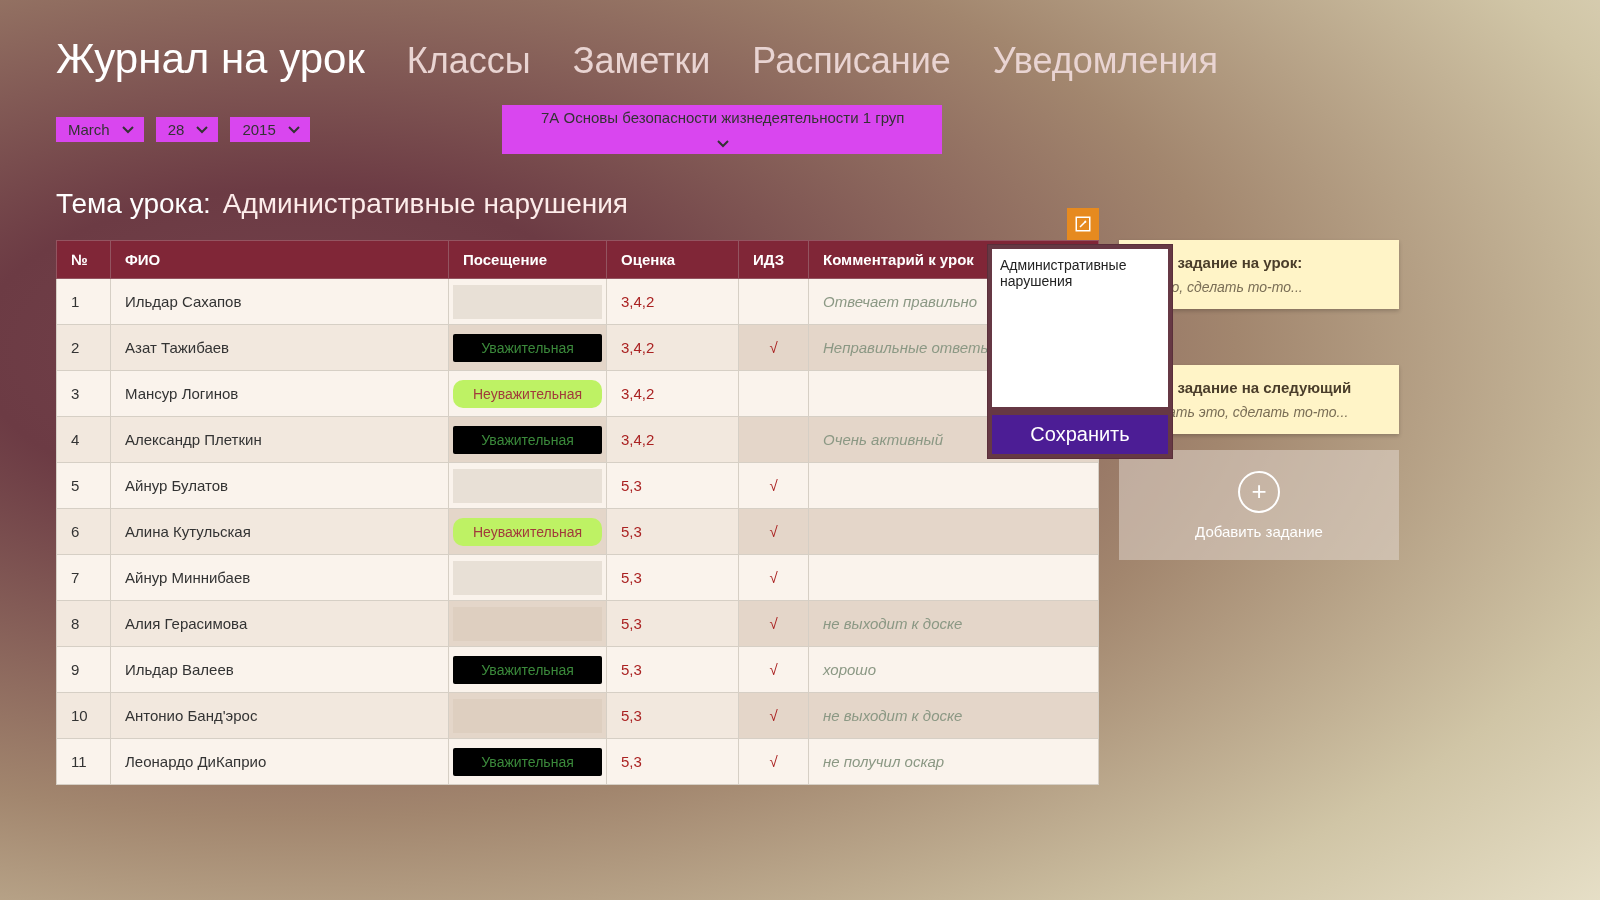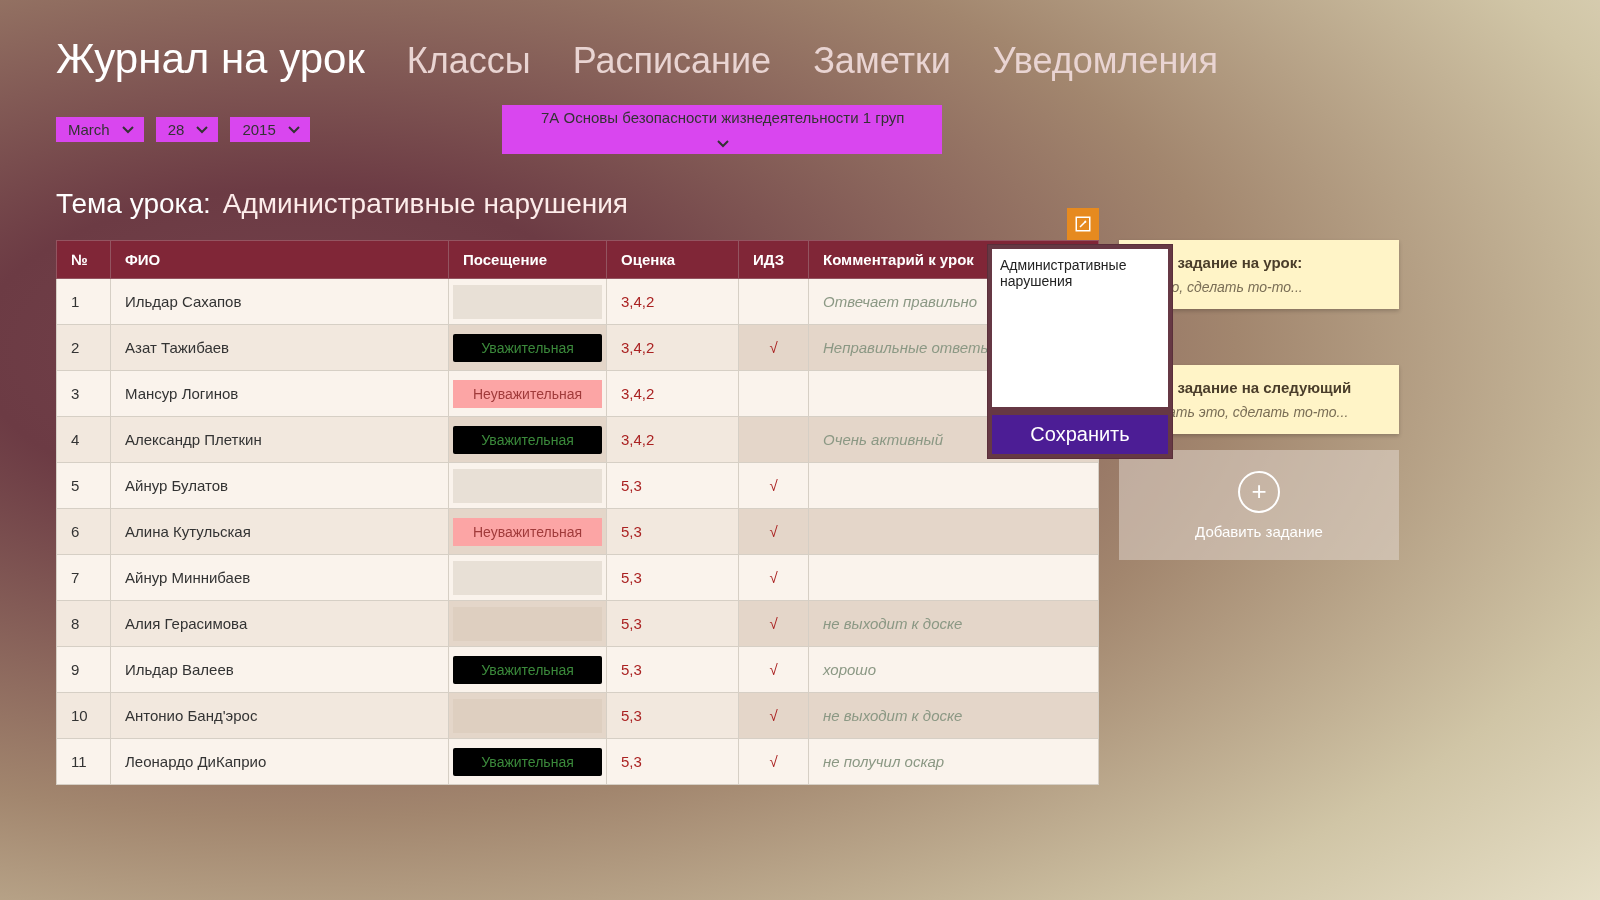--- a/index.html
+++ b/index.html
@@ -26,21 +26,21 @@
   td > div { padding: 0 14px; }
   tr.alt td { background:#f2e8de; }
   tr.alt td.idz, tr.alt td.attend, tr.alt td.comment { background:#e4d6c9; }
   td.num { width:54px; text-align:left; }
   td.attend { width:158px; text-align:center; padding:4px;}
   td.grade { width:132px; color:#a22; }
   td.idz { width:70px; text-align:center; color:#a22; }
   td.comment { width:290px; color:#7a6; font-style:italic; color:#7c8c74;}
   td.comment div { color:#8b9884; }
   .att-green { background:#000000; color:#3b8a3b; padding:6px 0; border-radius:2px; font-size:14px;}
-  .att-red   { background:#fca5a5; color:#a13b3b; padding:6px 0; border-radius:0; font-size:14px;}
+  .att-red   { background:#bef264; color:#a13b3b; padding:6px 0; border-radius:10px; font-size:14px;}
   .att-empty { background:#e8e0d6; height:34px; }
   tr.alt .att-empty { background:#decfc0; }
 
   .side { width:280px; position:relative; }
   .edit-btn { position:absolute; left:-52px; top:-32px; width:32px; height:32px; background:#e68a1f; display:flex; align-items:center; justify-content:center; cursor:pointer;}
   .edit-btn svg{ width:18px; height:18px; stroke:#fff; fill:none; stroke-width:2;}
   .popup { position:absolute; left:-132px; top:4px; width:186px; background:#663844; padding:4px; border:1px solid #5a2f3a; z-index:5;}
   .popup textarea { width:100%; height:158px; resize:none; border:none; outline:none; font-family:inherit; font-size:14px; padding:8px; background:#fff; color:#222;}
   .popup button { width:100%; margin-top:4px; background:#4c1d95; color:#fff; border:none; padding:8px 0; font-size:20px; cursor:pointer;}
   .hw-card { background:#fff4c7; padding:14px 16px; margin-bottom:16px; box-shadow:0 2px 4px rgba(0,0,0,.2);}
@@ -51,22 +51,22 @@
   .add-task .circle{ width:42px; height:42px; border:2px solid #fff; border-radius:50%; display:flex; align-items:center; justify-content:center; font-size:26px; font-weight:300;}
   .add-task span{ font-size:15px;}
   col.c-num{width:54px}col.c-name{width:338px}col.c-att{width:158px}col.c-grade{width:132px}col.c-idz{width:70px}col.c-comment{width:290px}
 </style>
 </head>
 <body>
 
 <div class="app-title-row">
   <div class="app-title">Журнал на урок</div>
   <div class="nav-link">Классы</div>
+  <div class="nav-link">Заметки</div>
   <div class="nav-link">Расписание</div>
-  <div class="nav-link">Заметки</div>
   <div class="nav-link">Уведомления</div>
 </div>
 
 <div class="controls-row">
   <div class="dropdown">
     <span>March</span>
     <svg viewBox="0 0 12 12">
         <path d="M1 3l5 5 5-5" fill="none" stroke="#333" stroke-width="2"></path>
       </svg>
   </div>

